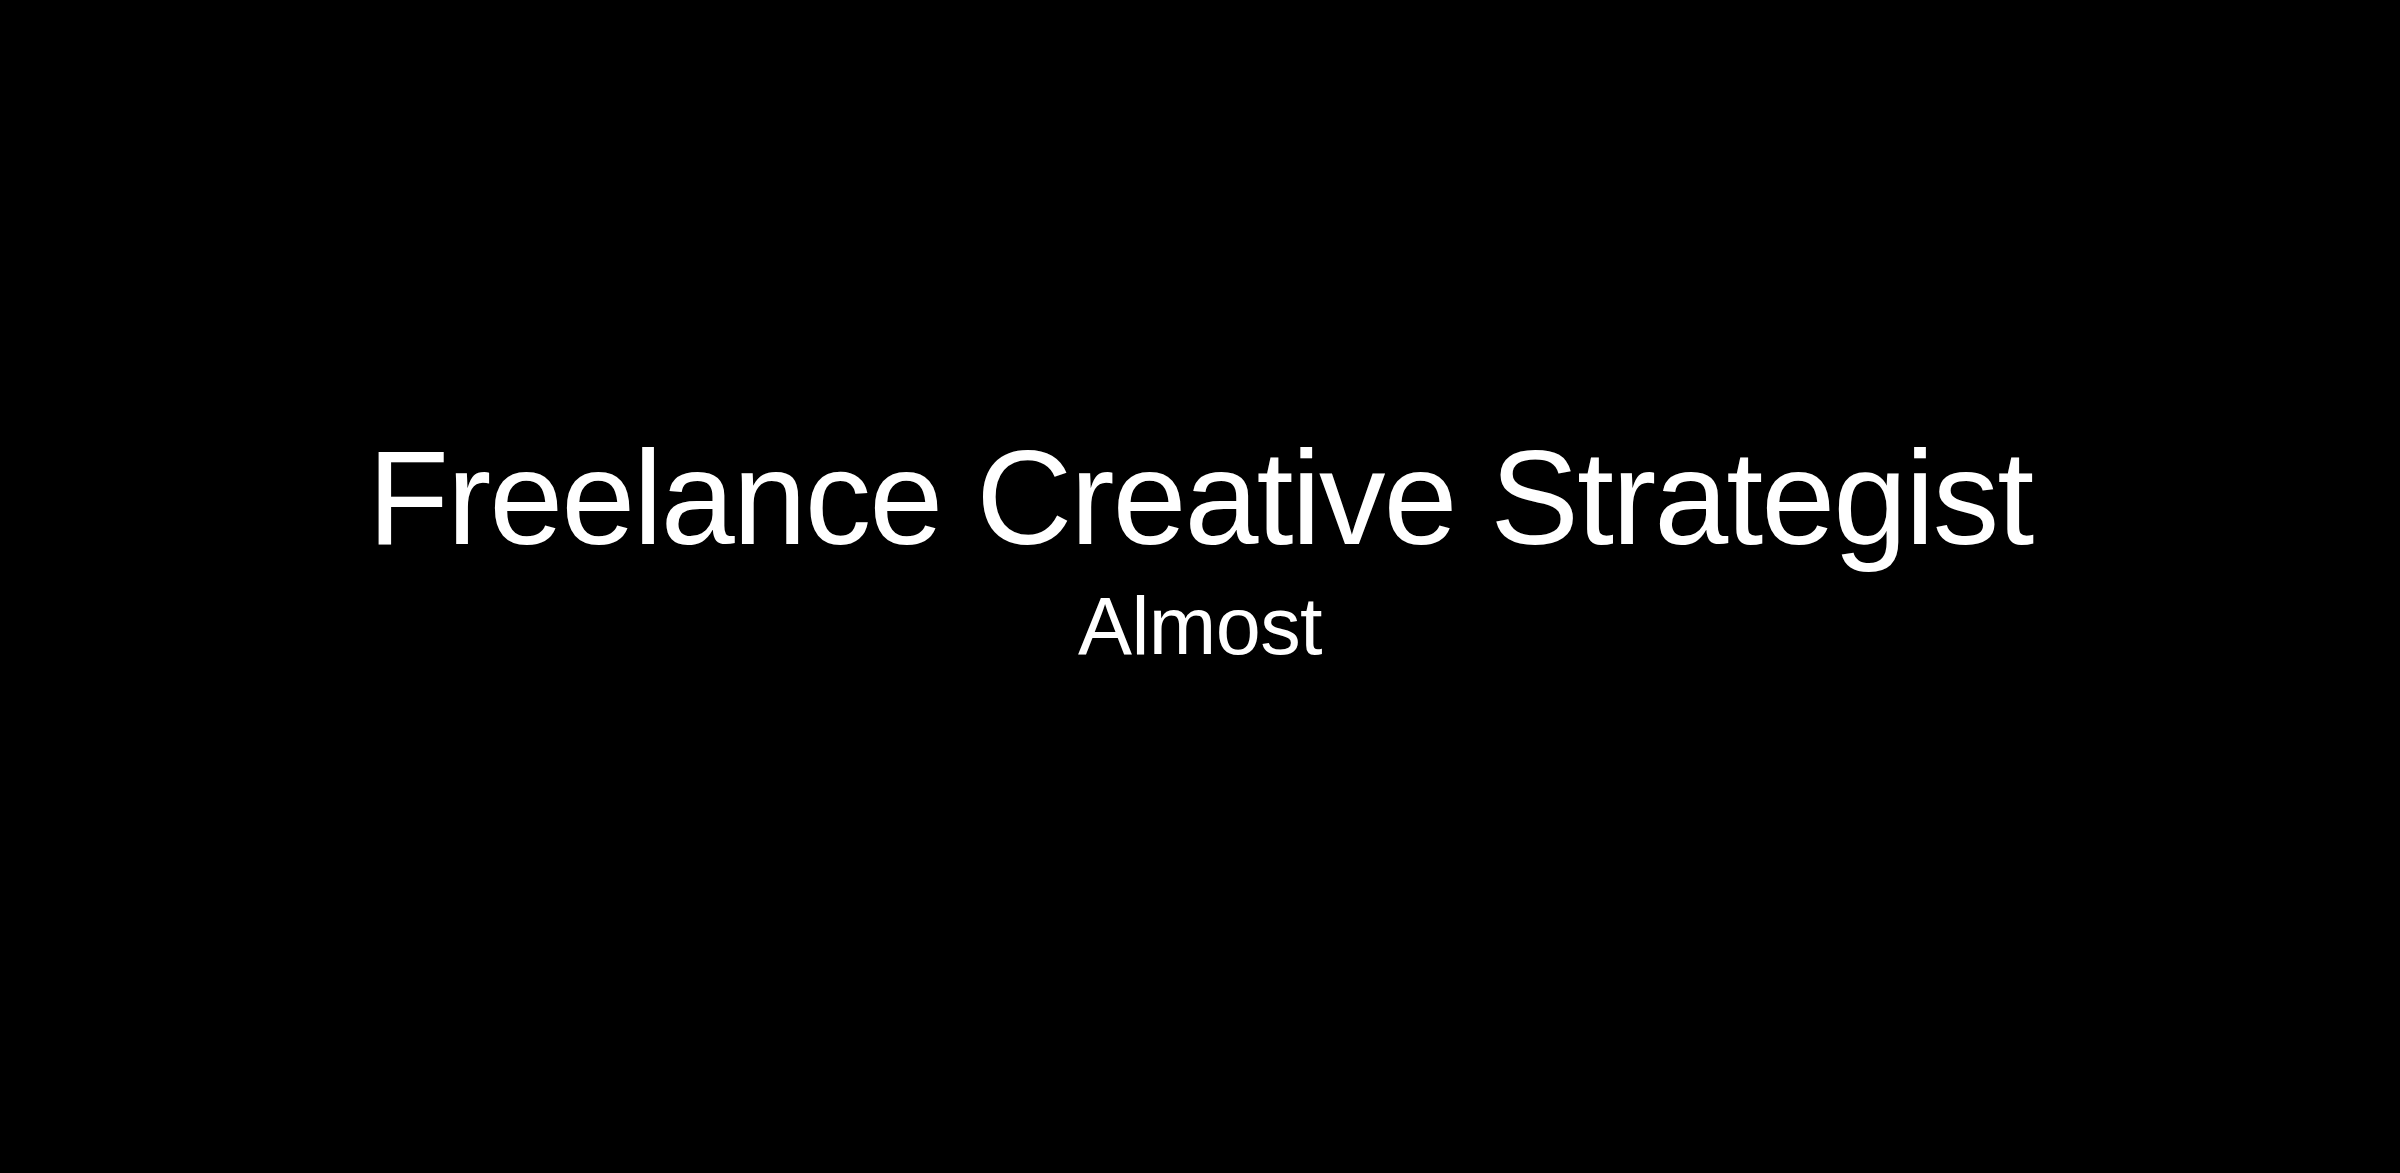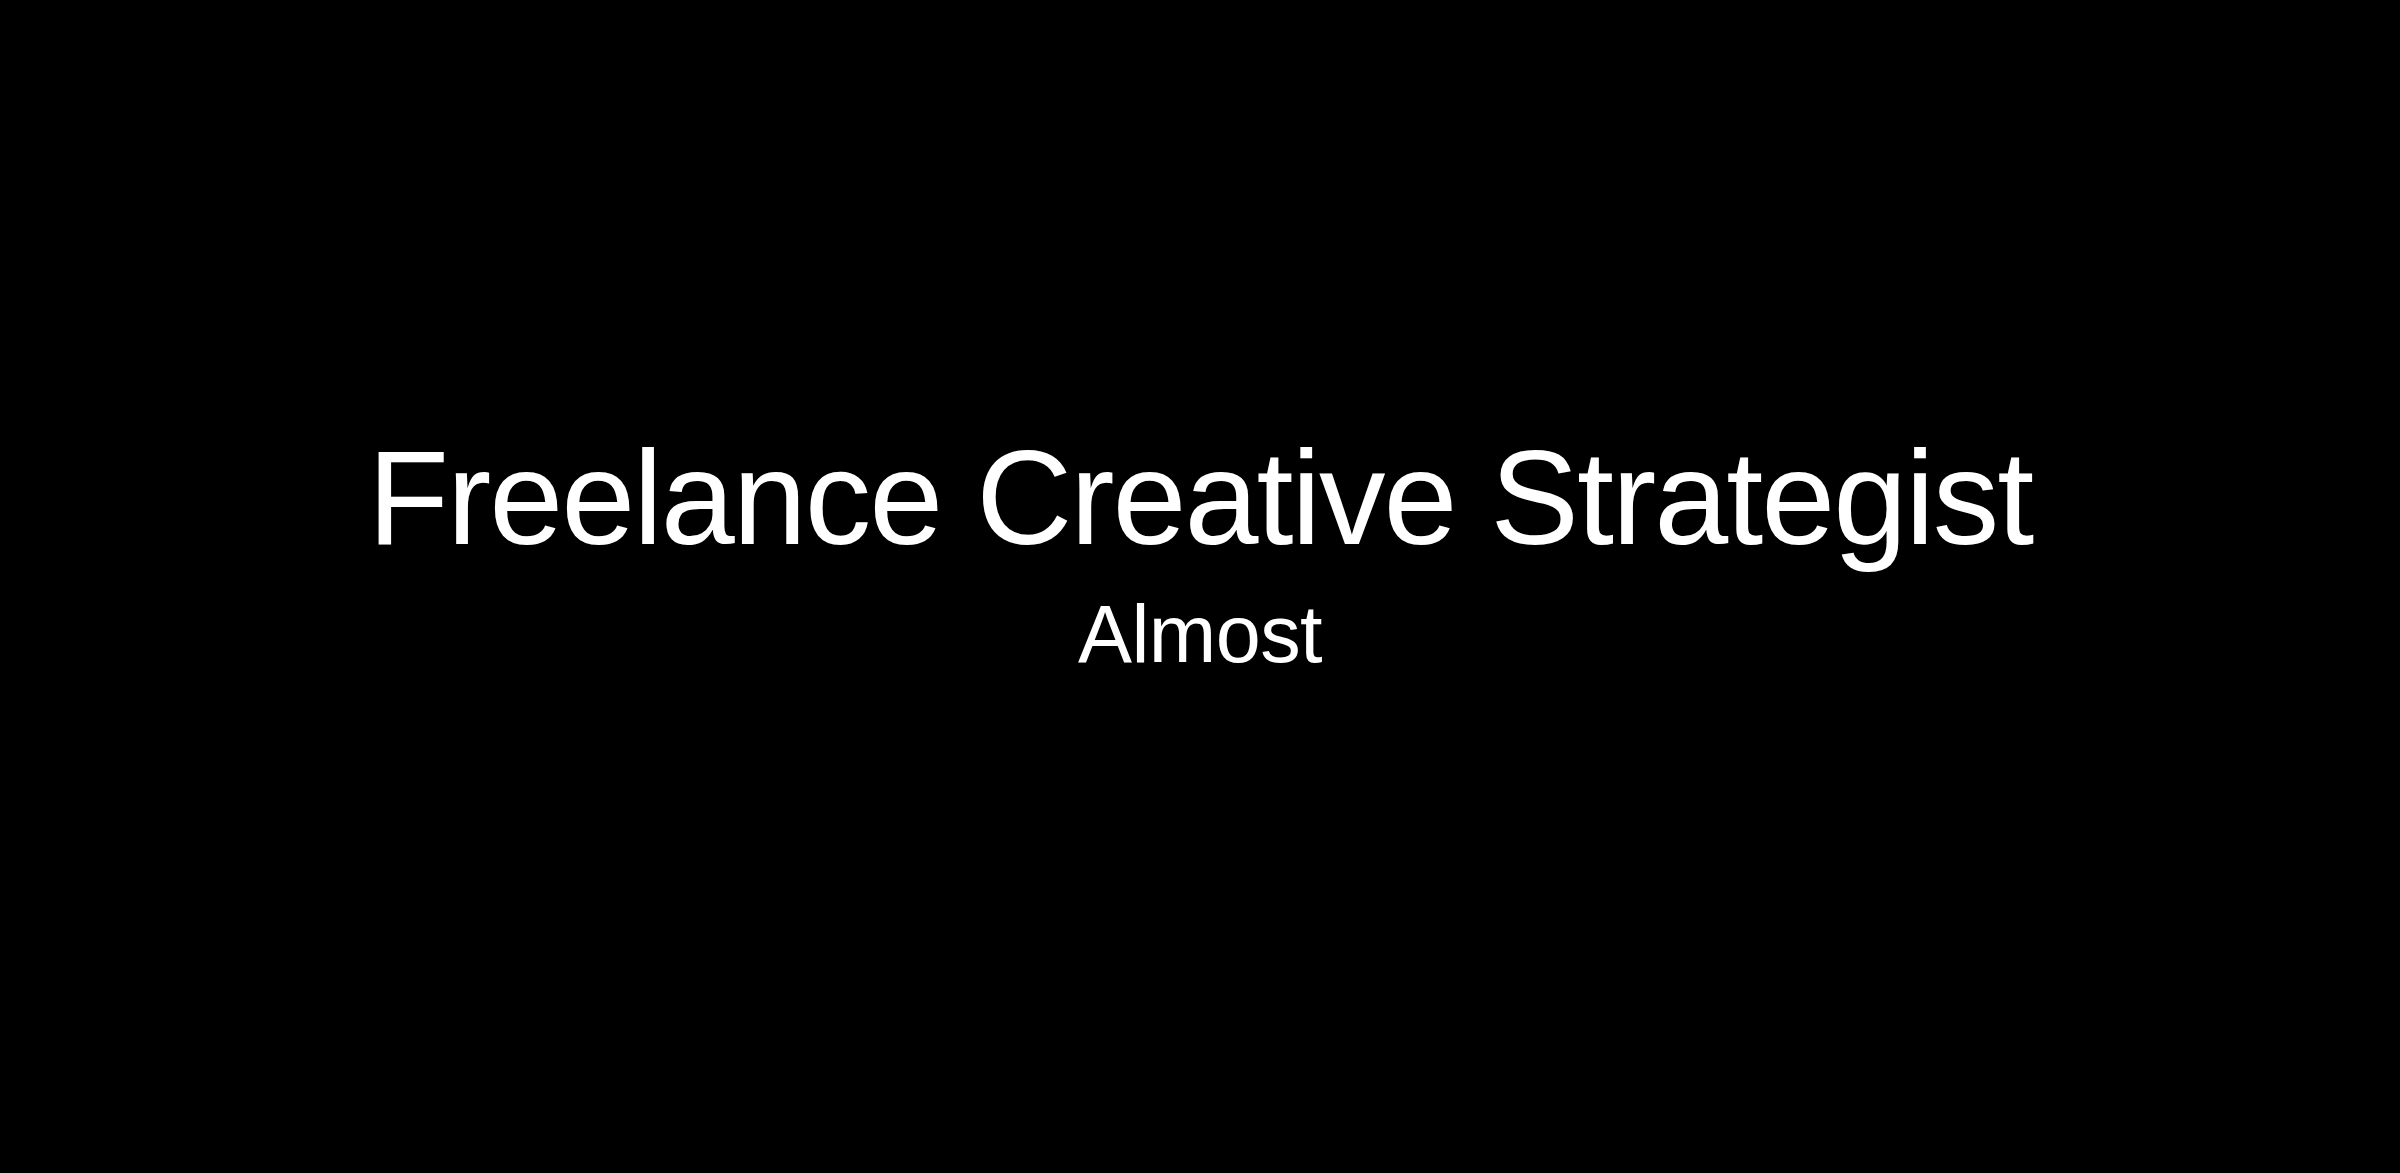--- a/index.html
+++ b/index.html
@@ -34,21 +34,21 @@
     display: flex;
     flex-direction: column;
     align-items: center;
     justify-content: center;
     text-align: center;
     max-width: 2200px;
   }
 
   
   .headline {
-    margin: 12px;
+    margin: 4px;
     color: #FFFFFF;
     font-family: "Liberation Sans", "DejaVu Sans", sans-serif;
     font-size: 133px;
     font-weight: 500;
     line-height: 1.06;
     letter-spacing: -2.0px;
     white-space: nowrap;
     -webkit-font-smoothing: antialiased;
   }
 

